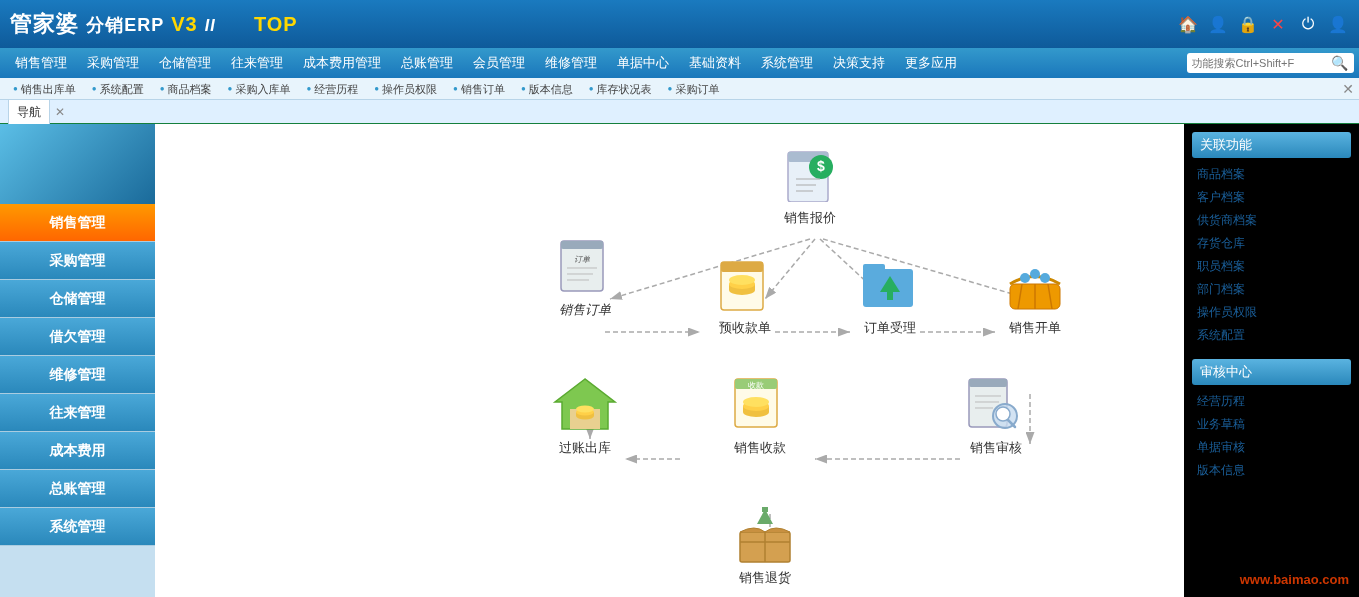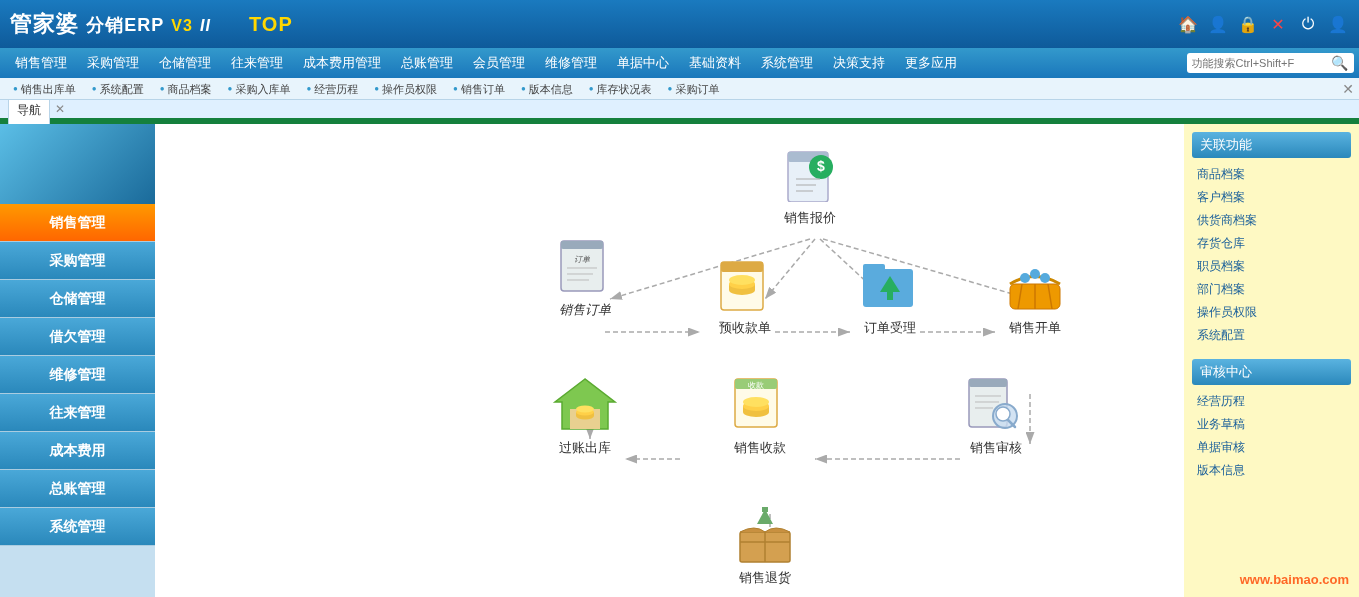--- a/index.html
+++ b/index.html
@@ -92,21 +92,21 @@
     }
 
     
     #nav-label {
       background: #dff0ff;
       height: 24px;
       line-height: 24px;
       padding: 0 8px;
       font-size: 12px;
       color: #333;
-      border-bottom: 6px solid #15803d;
+      border-bottom: 1px solid #15803d;
       display: flex;
       align-items: center;
       gap: 5px;
     }
     .nav-label-tab {
       background: white;
       border: 1px solid #b8d4e8;
       border-bottom: none;
       padding: 2px 8px;
       font-size: 12px;
@@ -196,21 +196,21 @@
     .flow-label {
       font-size: 13px;
       color: #333;
       margin-top: 5px;
       text-align: center;
     }
 
     
     #right-panel {
       width: 175px;
-      background: #fef9c3;
+      background: #000000;
       flex-shrink: 0;
       padding: 8px;
       overflow-y: auto;
     }
     .panel-section-title {
       background: linear-gradient(180deg, #5ab3e0 0%, #2a88bb 100%);
       color: white;
       font-size: 13px;
       padding: 4px 8px;
       border-radius: 3px;
@@ -249,21 +249,21 @@
     
     #right-panel::-webkit-scrollbar { width: 6px; }
     #right-panel::-webkit-scrollbar-track { background: #c5dff0; }
     #right-panel::-webkit-scrollbar-thumb { background: #88bbdd; border-radius: 3px; }
   </style>
 </head>
 <body>
 
 <div id="header">
   <div id="logo-text">
-    管家婆&nbsp;<span style="color:#fff;font-size:18px;">分销ERP</span>&nbsp;<span style="color:#ffd700;font-size:16px;text-align:right;">V3</span>&nbsp;<span style="color:#fff;font-size:16px;font-style:italic;">II</span>&nbsp;<span style="color:#ffd700;font-size:20px;font-weight:900;margin-left:31px;">TOP</span>
+    管家婆&nbsp;<span style="color:#fff;font-size:18px;">分销ERP</span>&nbsp;<span style="color:#ffd700;font-size:20px;text-align:right;">V3</span>&nbsp;<span style="color:#fff;font-size:16px;font-style:italic;">II</span>&nbsp;<span style="color:#ffd700;font-size:20px;font-weight:900;margin-left:31px;">TOP</span>
   </div>
   <div id="header-icons">
     <div class="header-icon">🏠</div>
     <div class="header-icon">👤</div>
     <div class="header-icon">🔒</div>
     <div class="header-icon" style="color:#ff4444;">✕</div>
     <div class="header-icon">⏻</div>
     <div class="header-icon">👤</div>
   </div>
 </div>

